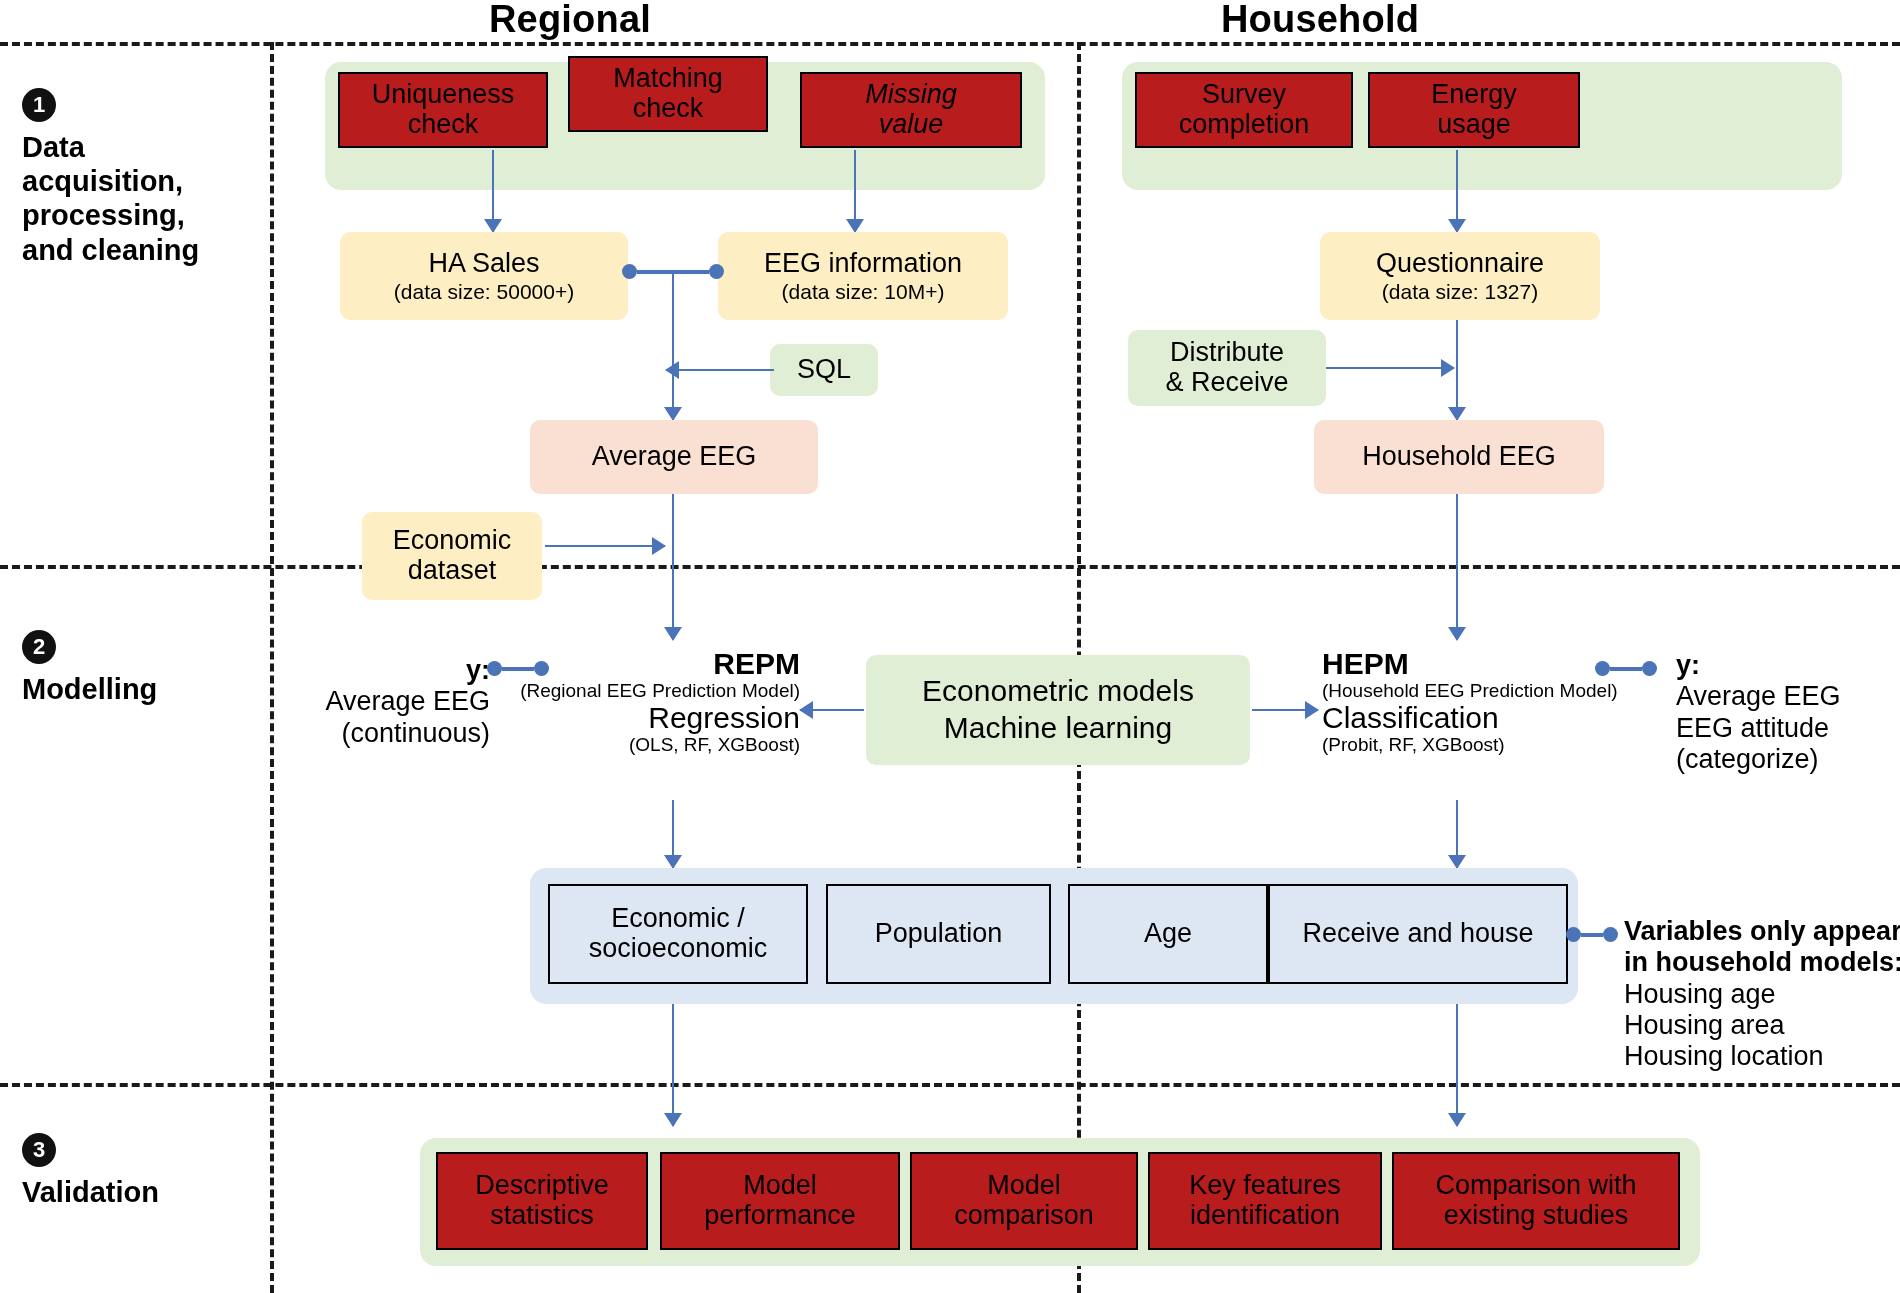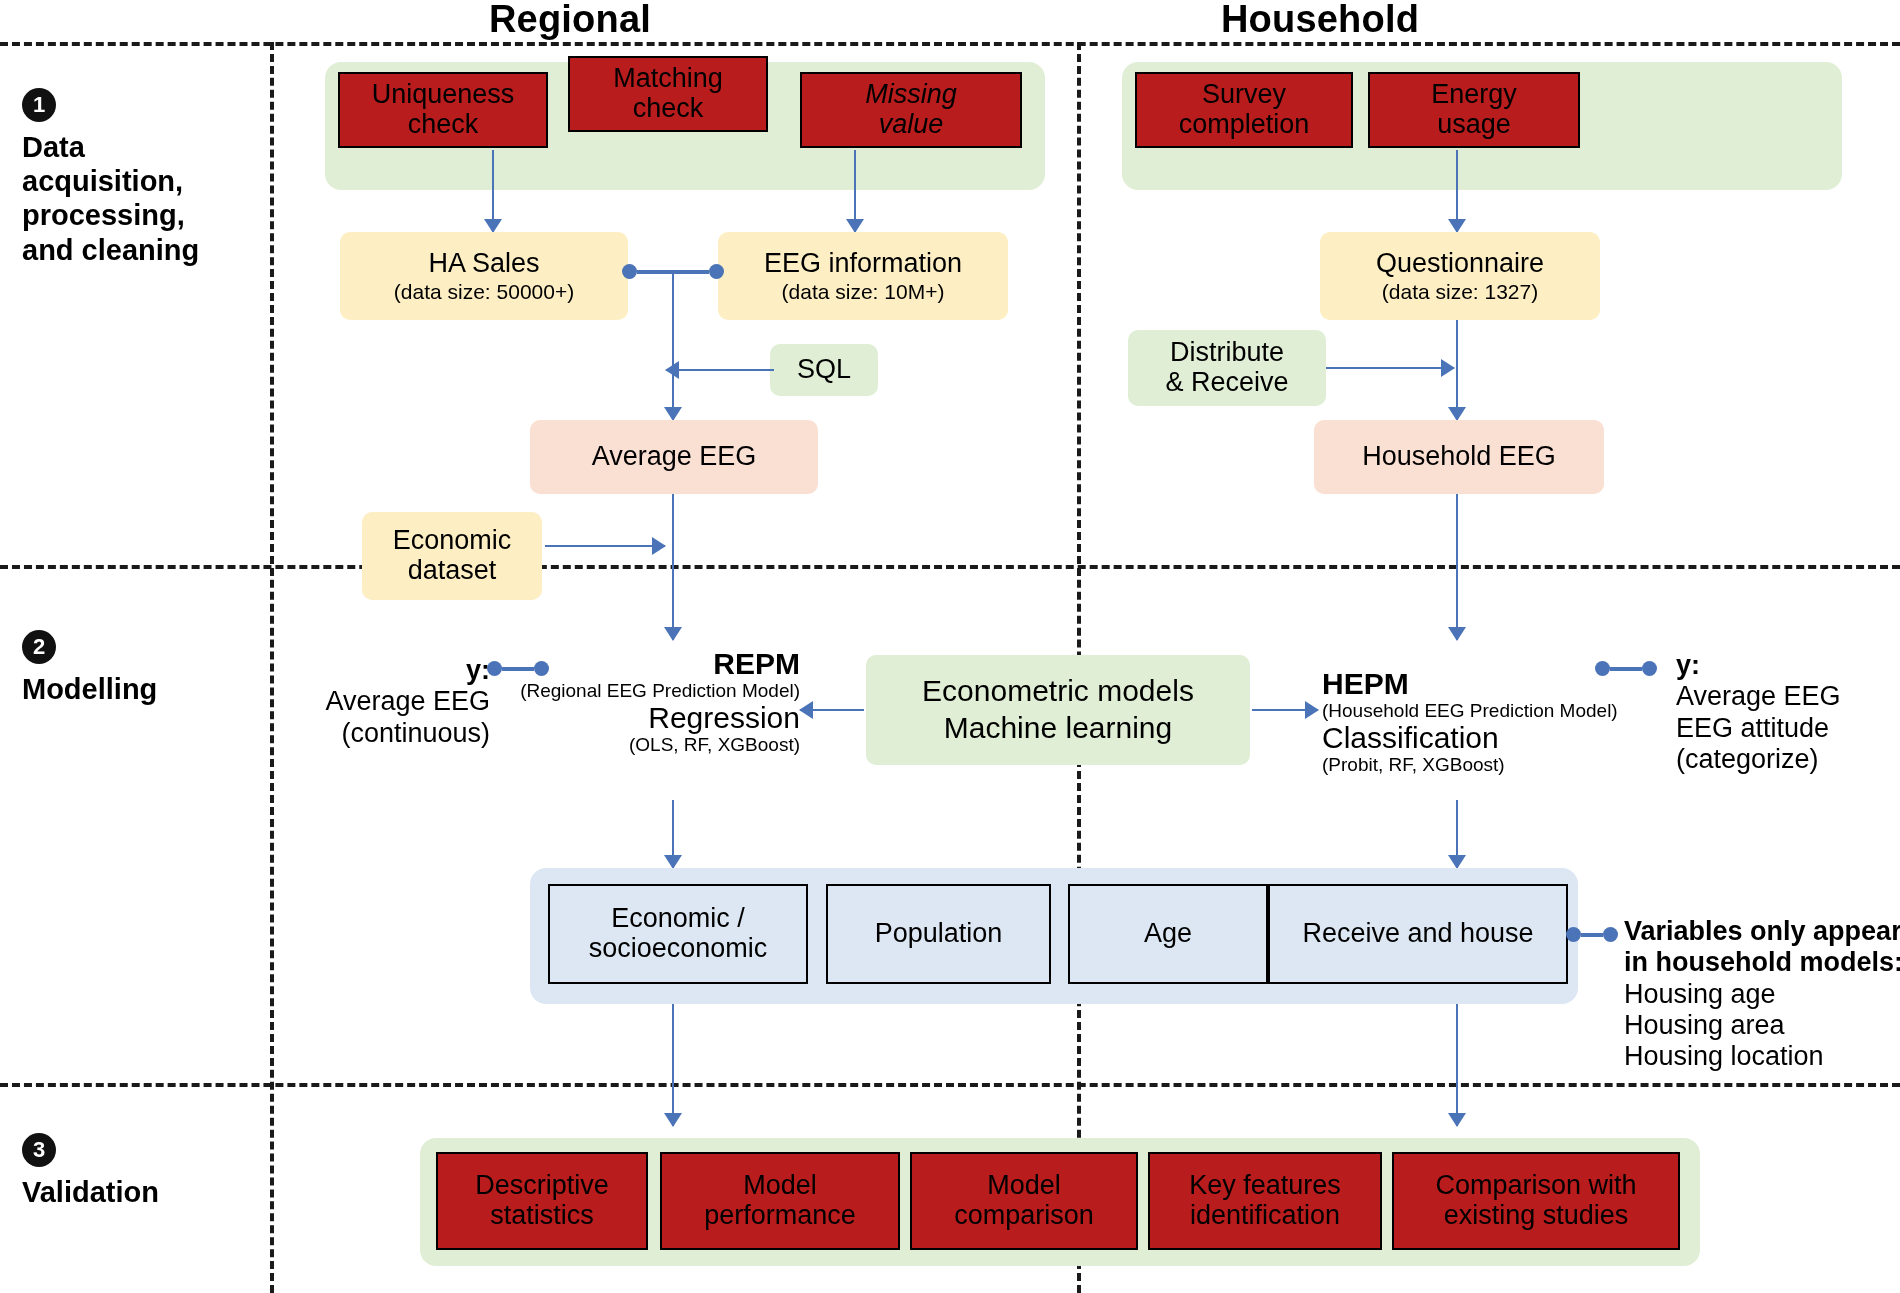--- a/index.html
+++ b/index.html
@@ -280,21 +280,21 @@
 
   <div class="abs arrow-h" style="left:800px; top:700px; width:64px; height:20px;">
     <div class="shaft"></div>
       <div class="head-l"></div>
   </div>
   <div class="abs arrow-h" style="left:1252px; top:700px; width:66px; height:20px;">
     <div class="shaft"></div>
       <div class="head-r"></div>
   </div>
 
-  <div class="abs model-left" style="left:1322px; top:648px; width:340px;margin-top:20px;">
+  <div class="abs model-left" style="left:1322px; top:648px; width:340px;">
     <div class="model-name">HEPM</div>
     <div class="model-paren">(Household EEG Prediction Model)</div>
     <div class="model-type">Classification</div>
     <div class="model-algos">(Probit, RF, XGBoost)</div>
   </div>
 
   <div class="dumbbell" style="left:1595px; top:661px; width:62px; height:15px;">
     <div class="dot"></div>
     <div class="bar"></div>
     <div class="dot"></div>

